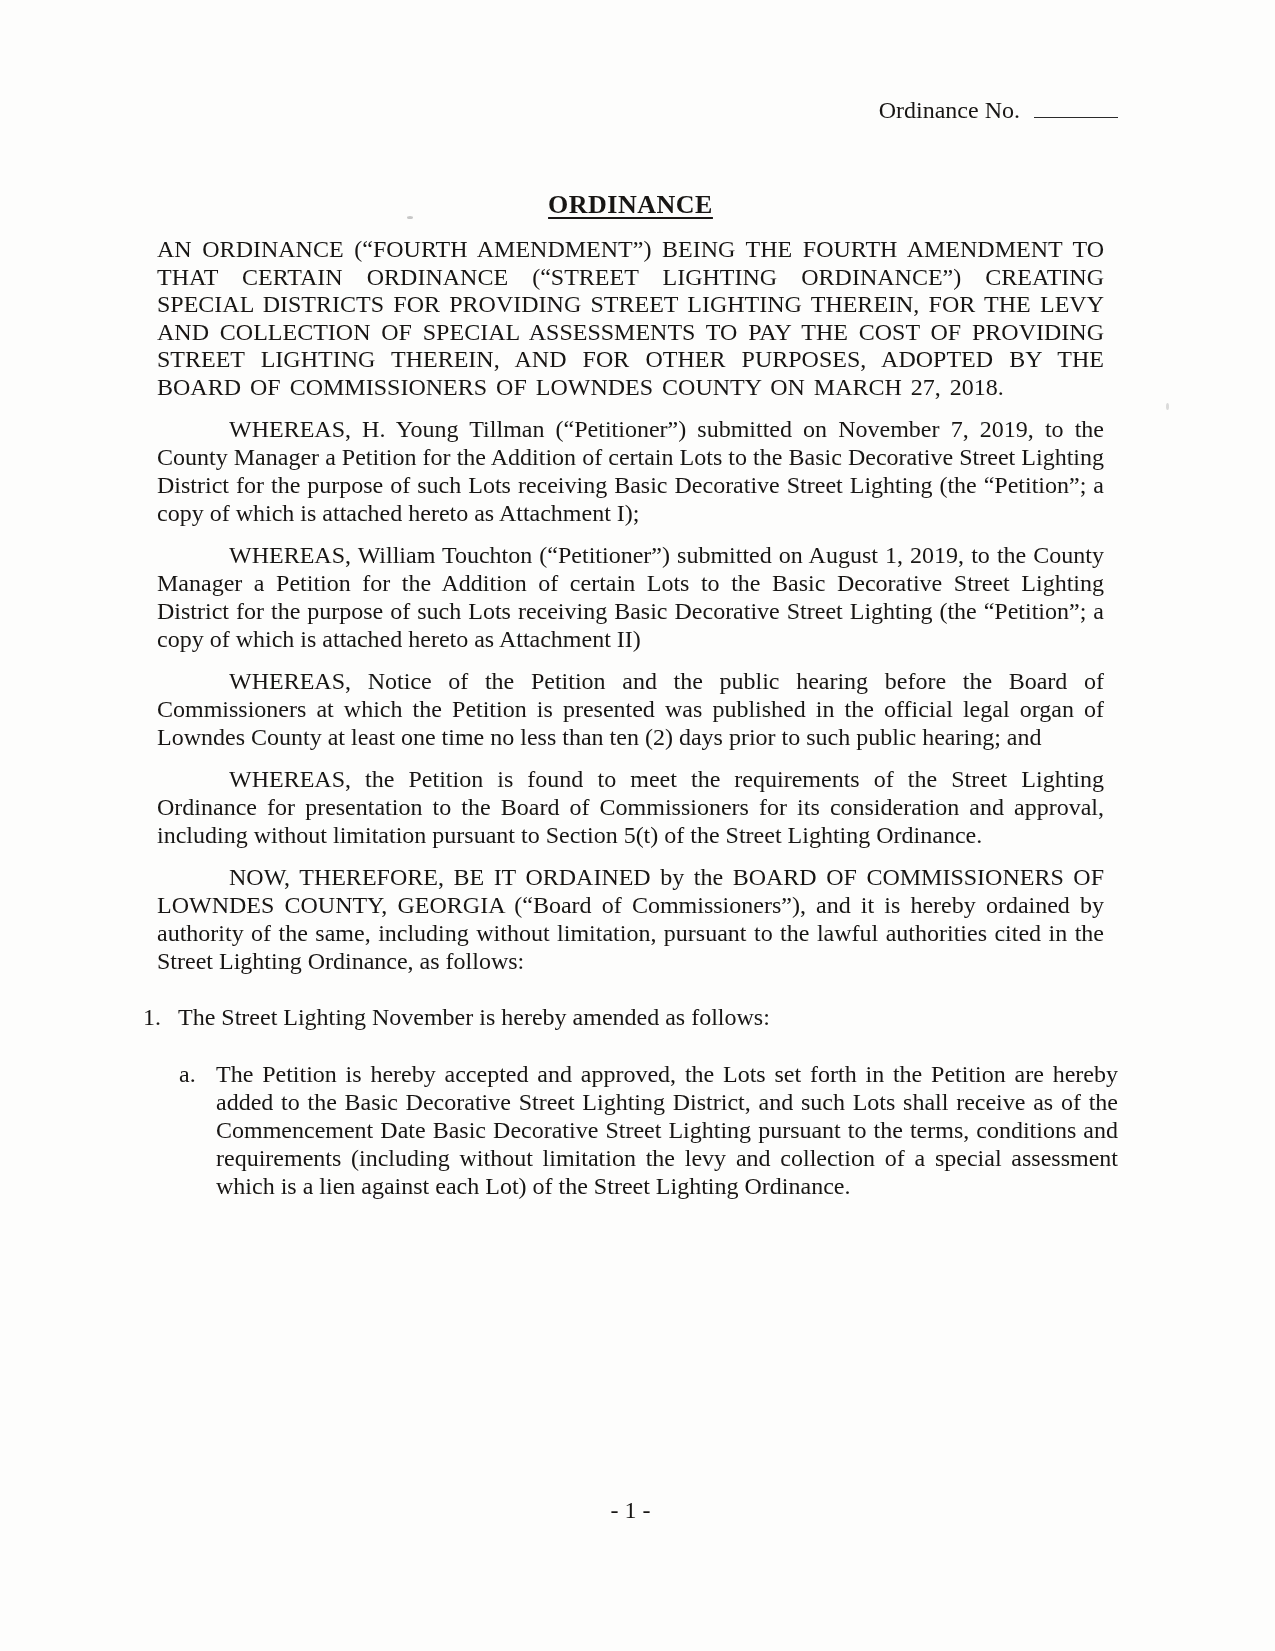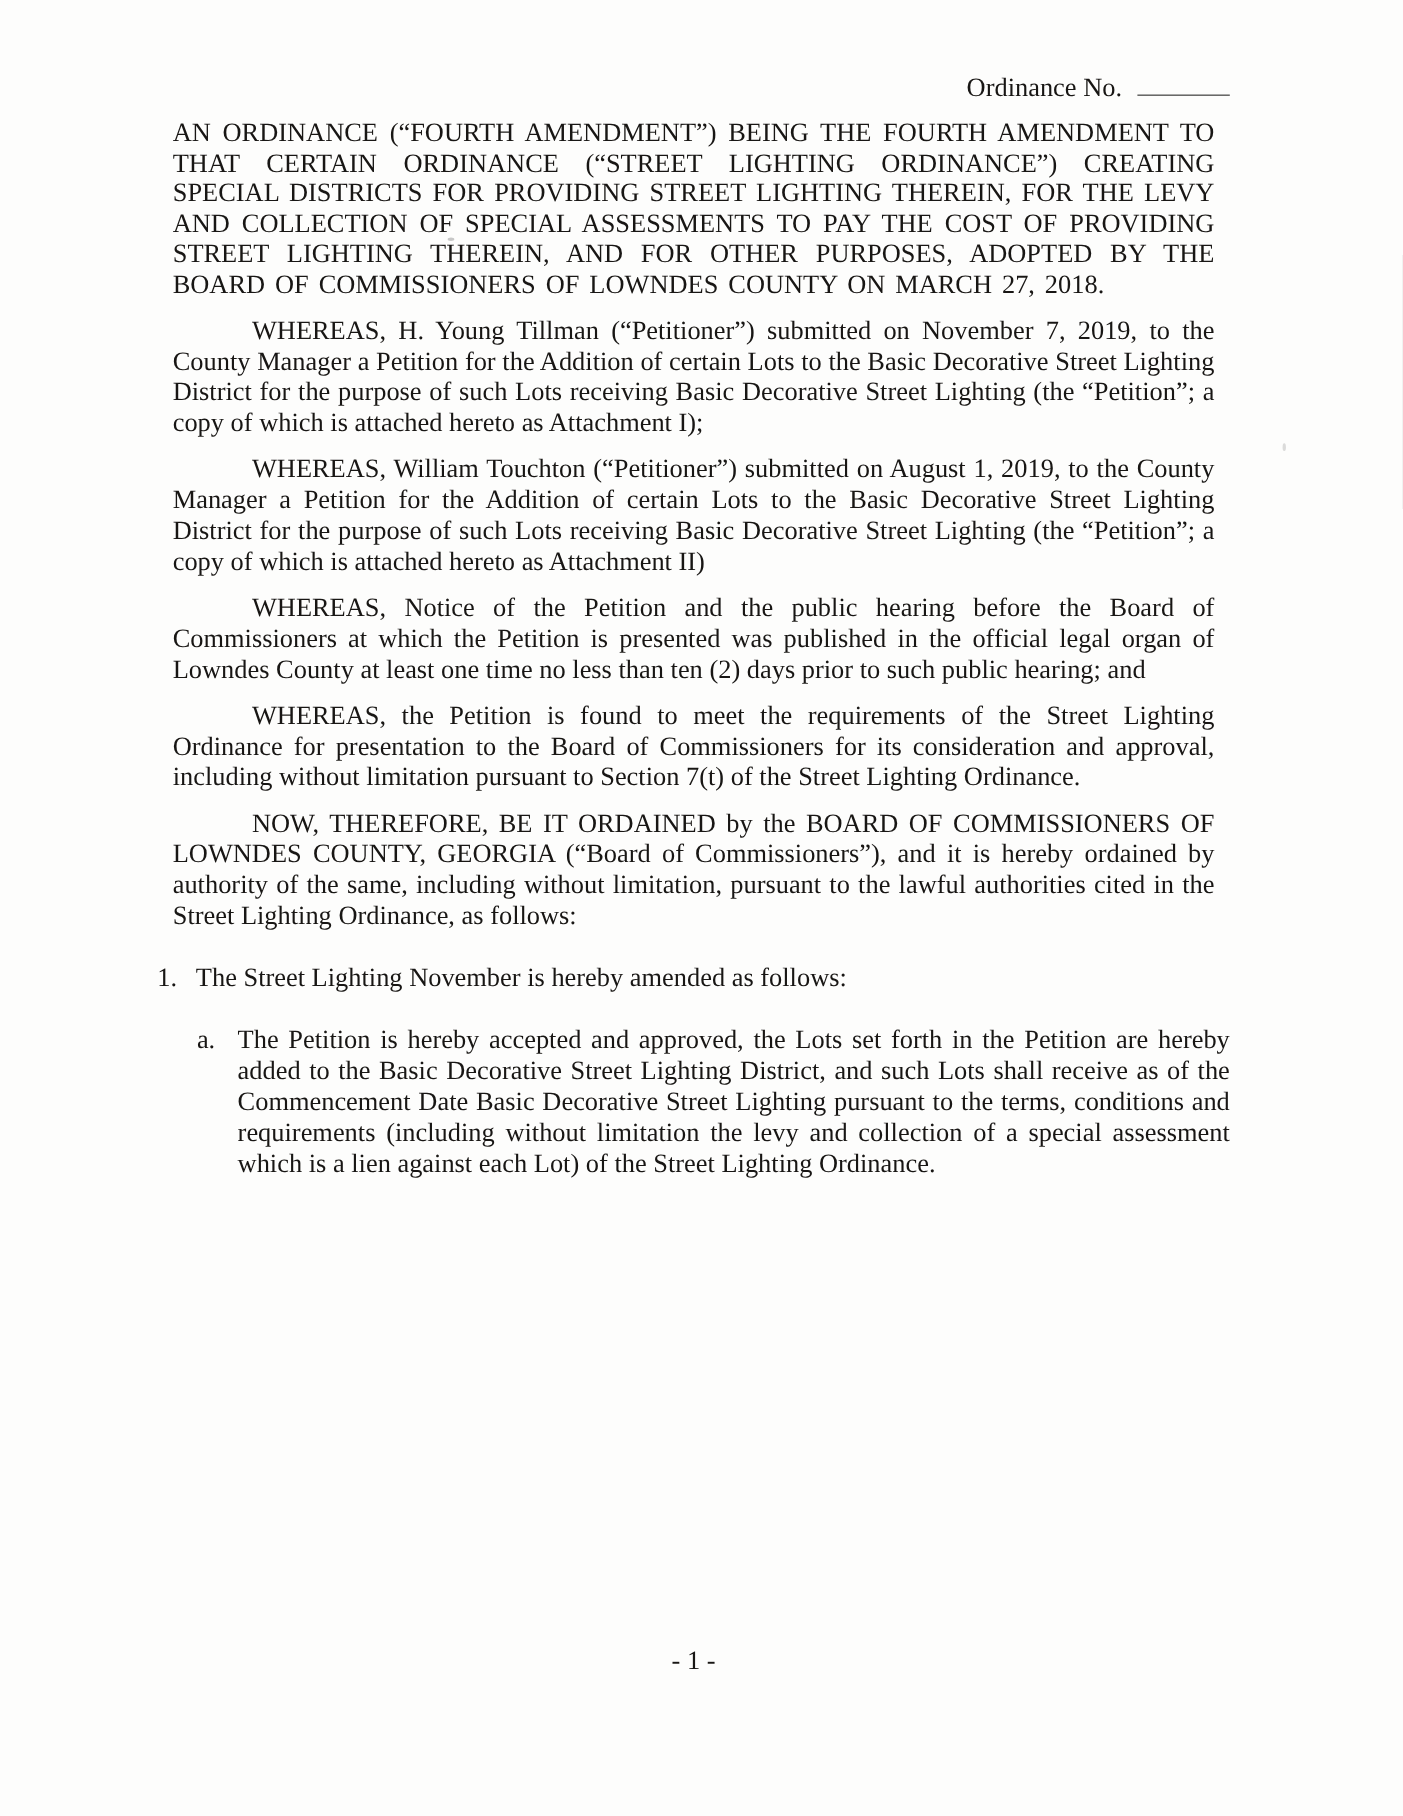--- a/index.html
+++ b/index.html
@@ -12,21 +12,21 @@
     width: 1275px;
     height: 1651px;
     margin: 0 auto;
     background: #fdfdfc;
     color: #181614;
     font-family: "Liberation Serif", "DejaVu Serif", serif;
     font-size: 24px;
     line-height: 28px;
     overflow: hidden;
     box-sizing: border-box;
-    padding: 62px 157px 0 143px;
+    padding: 93px 157px 0 143px;
     -webkit-font-smoothing: antialiased;
   }
   .content {
     width: 975px;
   }
   .header-row {
     text-align: right;
     white-space: nowrap;
   }
   .blank-line {
@@ -104,30 +104,33 @@
 <body>
 
 <div class="page">
 
   <div class="content">
 
     <div class="header-row">
       <span>Ordinance No.</span><span class="blank-line"></span>
     </div>
 
+    <div class="doc-title">
+      <span>ORDINANCE</span>
+    </div>
 
     <p class="para preamble">AN ORDINANCE (“FOURTH AMENDMENT”) BEING THE FOURTH AMENDMENT TO THAT CERTAIN ORDINANCE (“STREET LIGHTING ORDINANCE”) CREATING SPECIAL DISTRICTS FOR PROVIDING STREET LIGHTING THEREIN, FOR THE LEVY AND COLLECTION OF SPECIAL ASSESSMENTS TO PAY THE COST OF PROVIDING STREET LIGHTING THEREIN, AND FOR OTHER PURPOSES, ADOPTED BY THE BOARD OF COMMISSIONERS OF LOWNDES COUNTY ON MARCH 27, 2018.</p>
 
     <p class="para indent whereas-1">WHEREAS, H. Young Tillman (“Petitioner”) submitted on November 7, 2019, to the County Manager a Petition for the Addition of certain Lots to the Basic Decorative Street Lighting District for the purpose of such Lots receiving Basic Decorative Street Lighting (the “Petition”; a copy of which is attached hereto as Attachment I);</p>
 
     <p class="para indent whereas-2">WHEREAS, William Touchton (“Petitioner”) submitted on August 1, 2019, to the County Manager a Petition for the Addition of certain Lots to the Basic Decorative Street Lighting District for the purpose of such Lots receiving Basic Decorative Street Lighting (the “Petition”; a copy of which is attached hereto as Attachment II)</p>
 
     <p class="para indent whereas-3">WHEREAS, Notice of the Petition and the public hearing before the Board of Commissioners at which the Petition is presented was published in the official legal organ of Lowndes County at least one time no less than ten (2) days prior to such public hearing; and</p>
 
-    <p class="para indent whereas-4">WHEREAS, the Petition is found to meet the requirements of the Street Lighting Ordinance for presentation to the Board of Commissioners for its consideration and approval, including without limitation pursuant to Section 7(t) of the Street Lighting Ordinance.</p>
+    <p class="para indent whereas-4">WHEREAS, the Petition is found to meet the requirements of the Street Lighting Ordinance for presentation to the Board of Commissioners for its consideration and approval, including without limitation pursuant to Section 5(t) of the Street Lighting Ordinance.</p>
 
     <p class="para indent now-therefore">NOW, THEREFORE, BE IT ORDAINED by the BOARD OF COMMISSIONERS OF LOWNDES COUNTY, GEORGIA (“Board of Commissioners”), and it is hereby ordained by authority of the same, including without limitation, pursuant to the lawful authorities cited in the Street Lighting Ordinance, as follows:</p>
 
     <div class="list-item">
       <span class="marker">1.</span>
       <span class="item-text">The Street Lighting November is hereby amended as follows:</span>
     </div>
 
     <div class="list-item sub-item">
       <span class="marker">a.</span>

